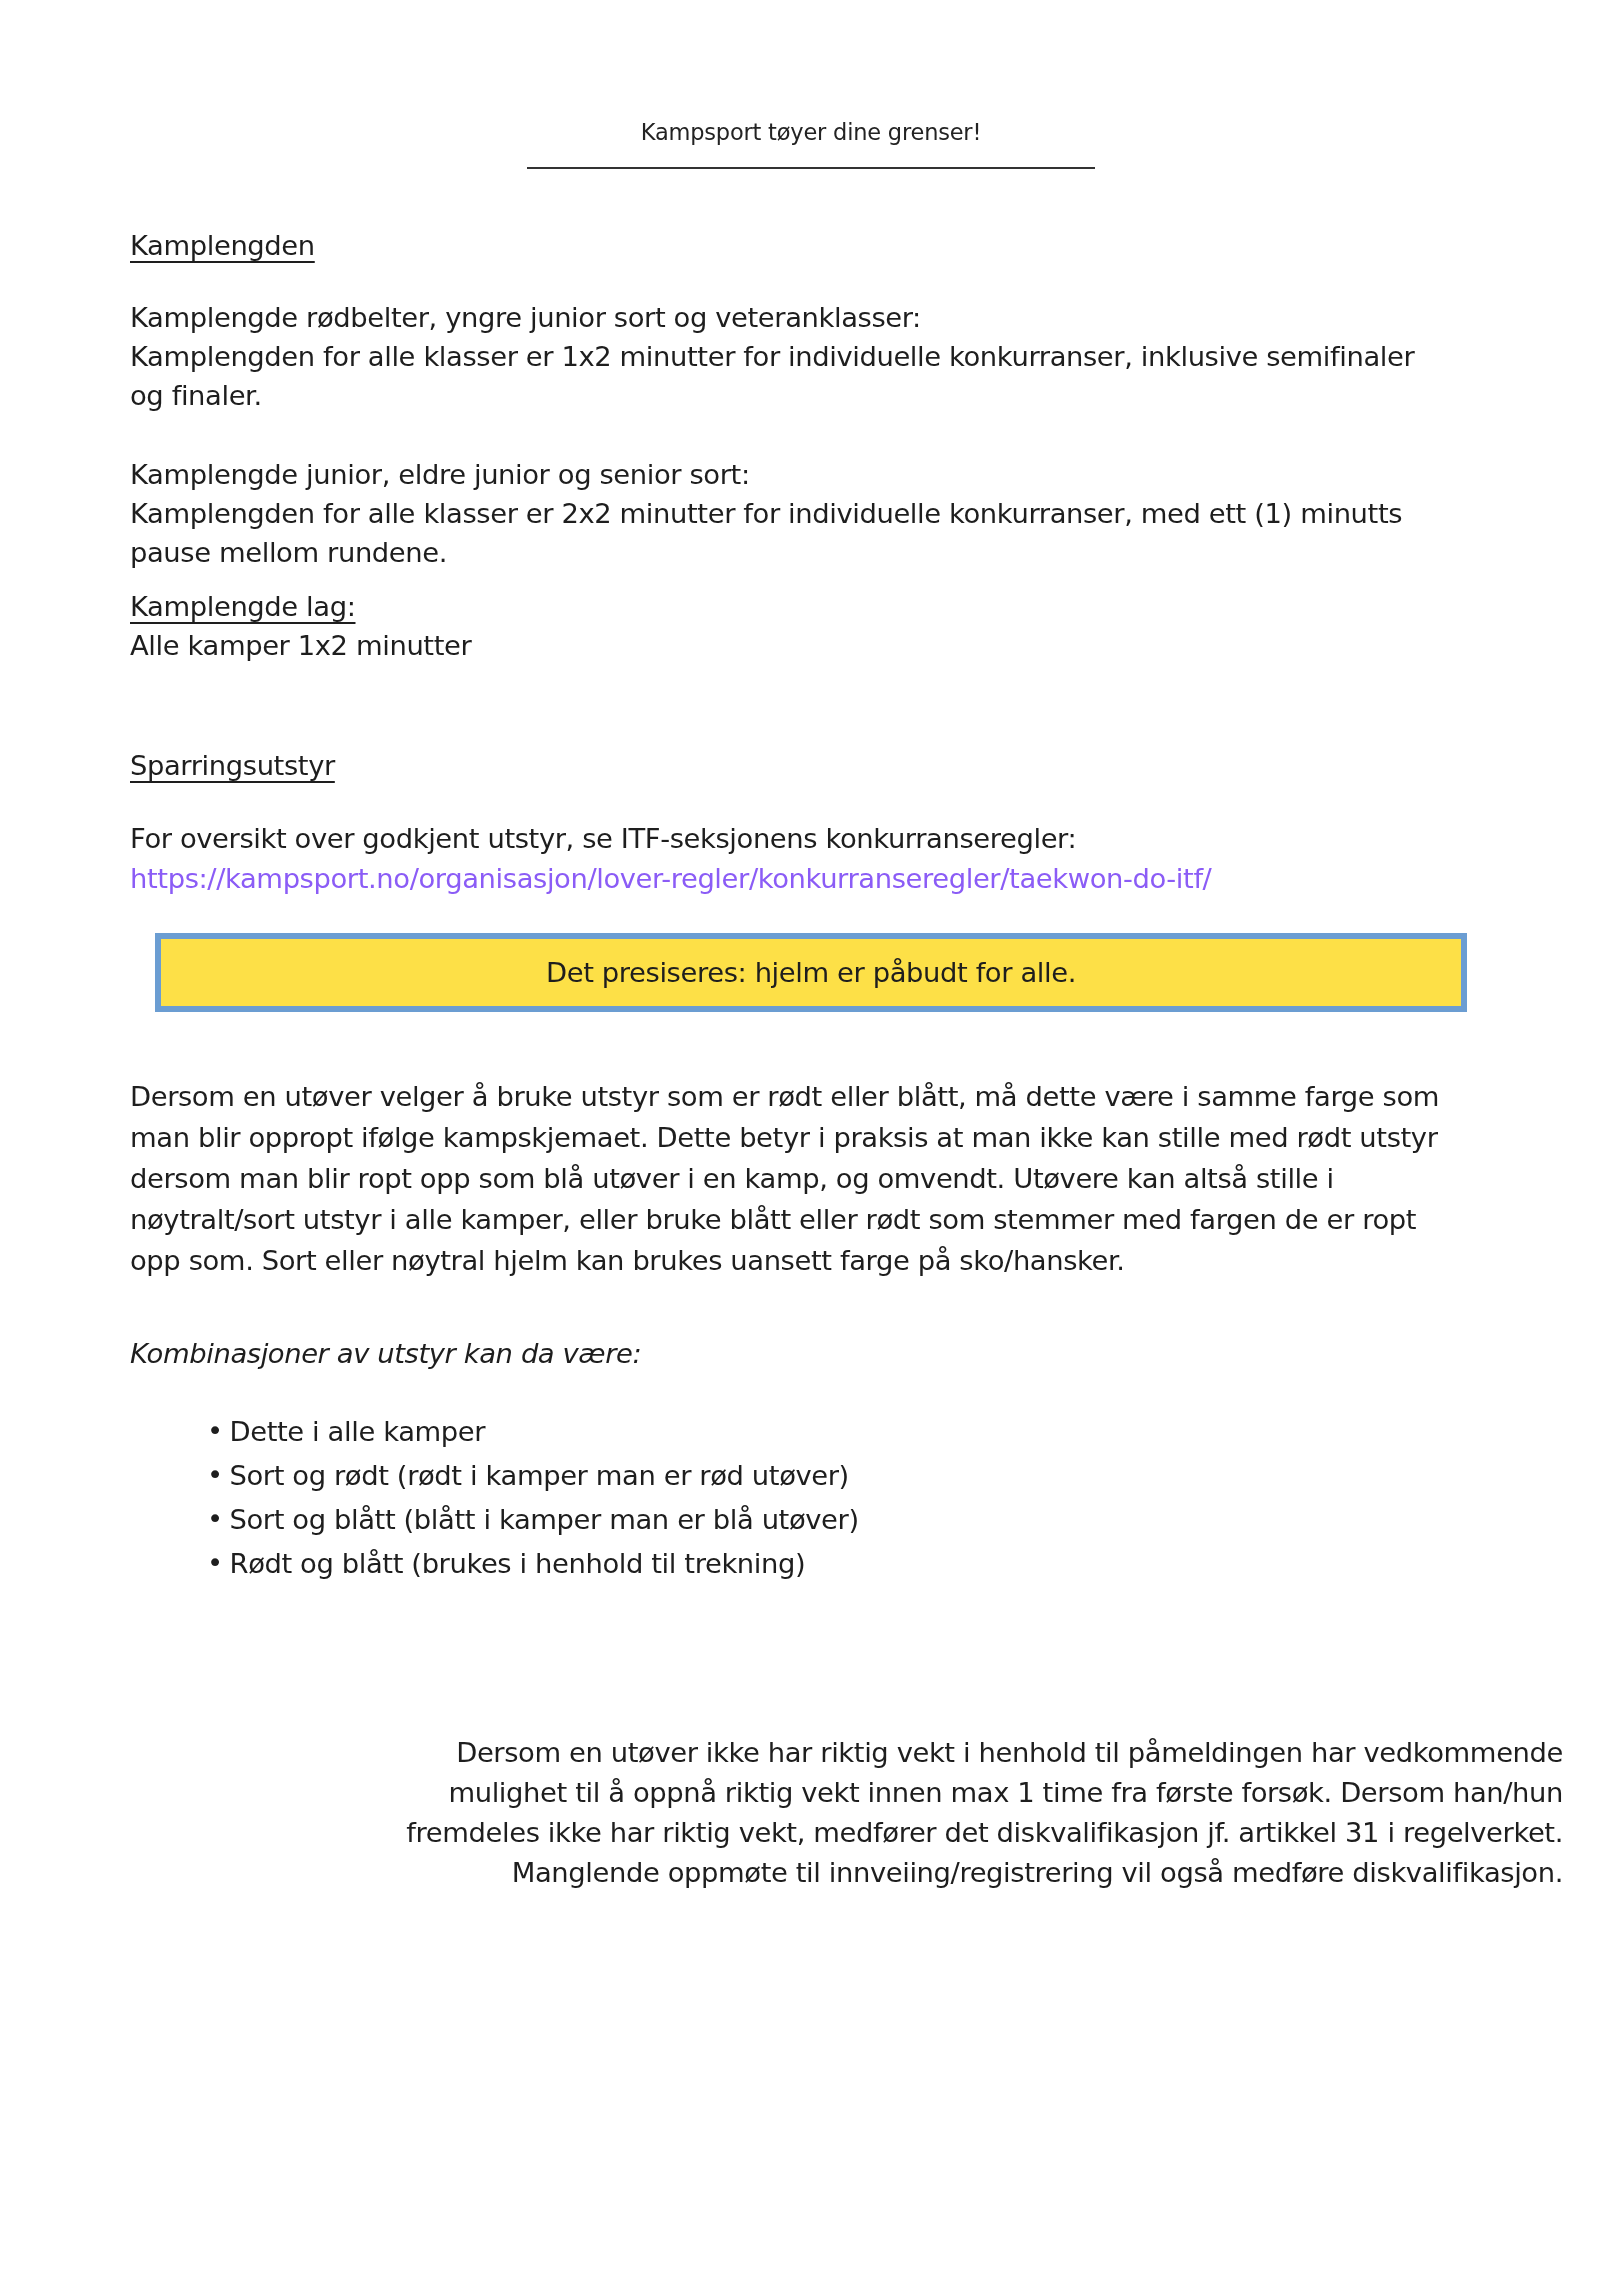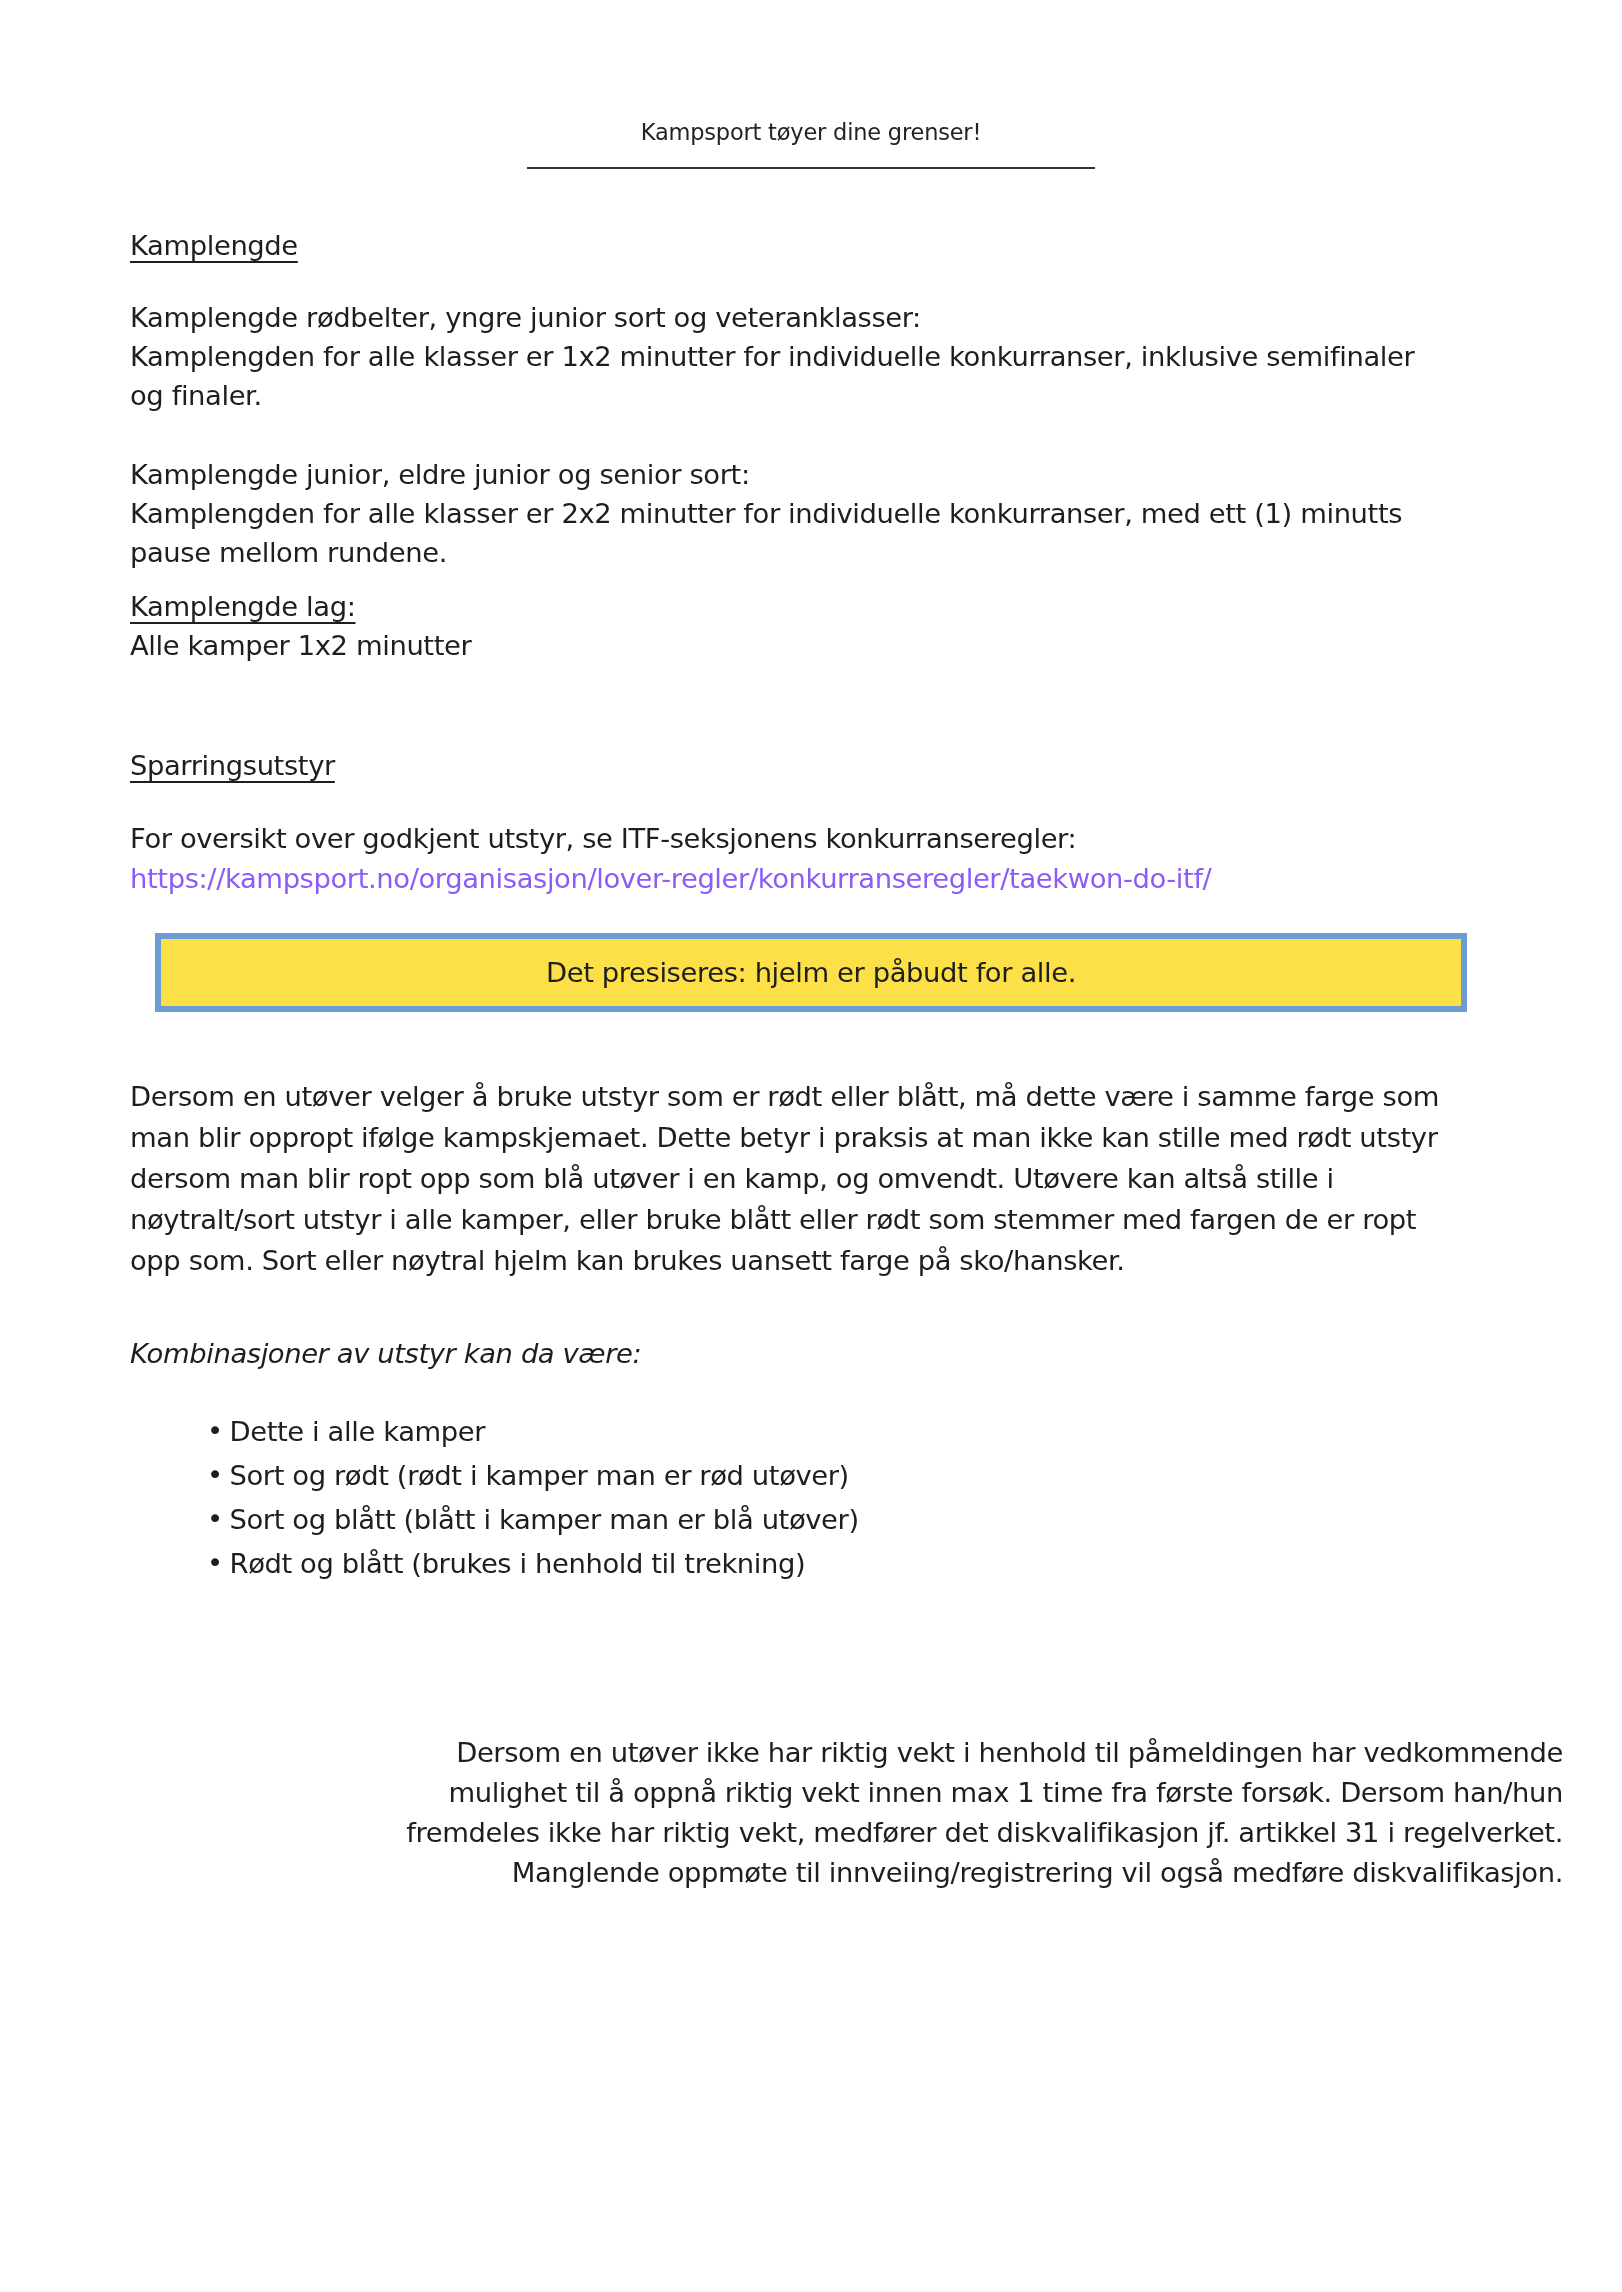--- a/index.html
+++ b/index.html
@@ -92,21 +92,21 @@
   .p-disk         { top: 1733px; line-height: 40px; text-align: right; }
 </style>
 </head>
 <body>
 
 <div class="page">
 
   <div class="abs header-tagline">Kampsport tøyer dine grenser!</div>
   <div class="header-rule"></div>
 
-  <div class="abs u-heading h-kamplengde">Kamplengde</div>
+  <div class="abs u-heading h-kamplengde">Kamplengden</div>
 
   <div class="abs preline p-rodbelter">Kamplengde rødbelter, yngre junior sort og veteranklasser:
 Kamplengden for alle klasser er 1x2 minutter for individuelle konkurranser, inklusive semifinaler
 og finaler.</div>
 
   <div class="abs preline p-junior">Kamplengde junior, eldre junior og senior sort:
 Kamplengden for alle klasser er 2x2 minutter for individuelle konkurranser, med ett (1) minutts
 pause mellom rundene.</div>
 
   <div class="abs lag-block">

